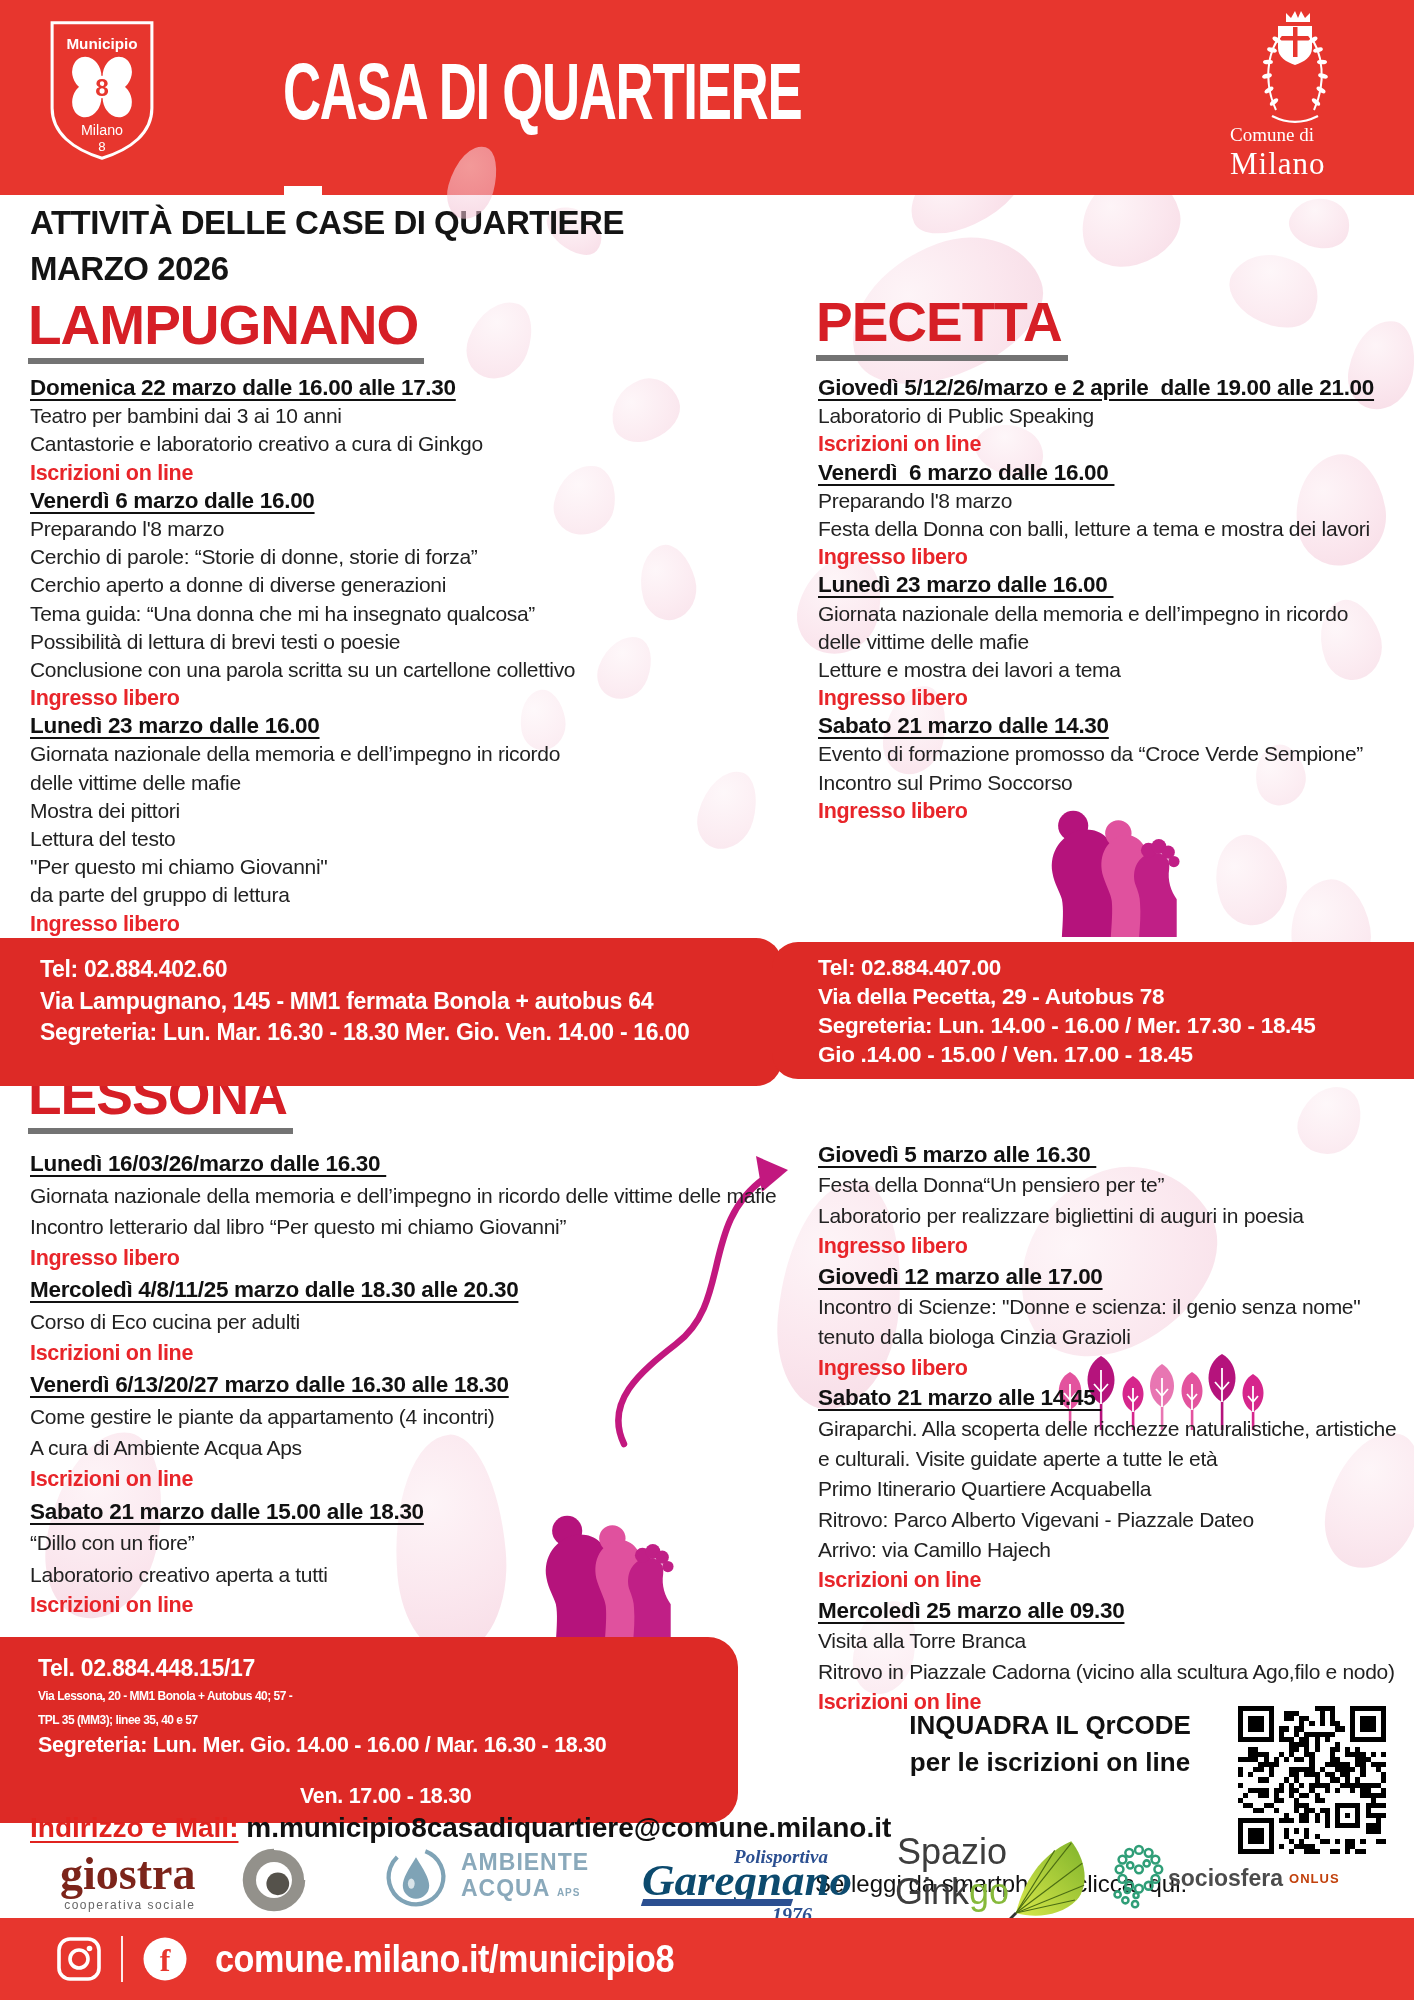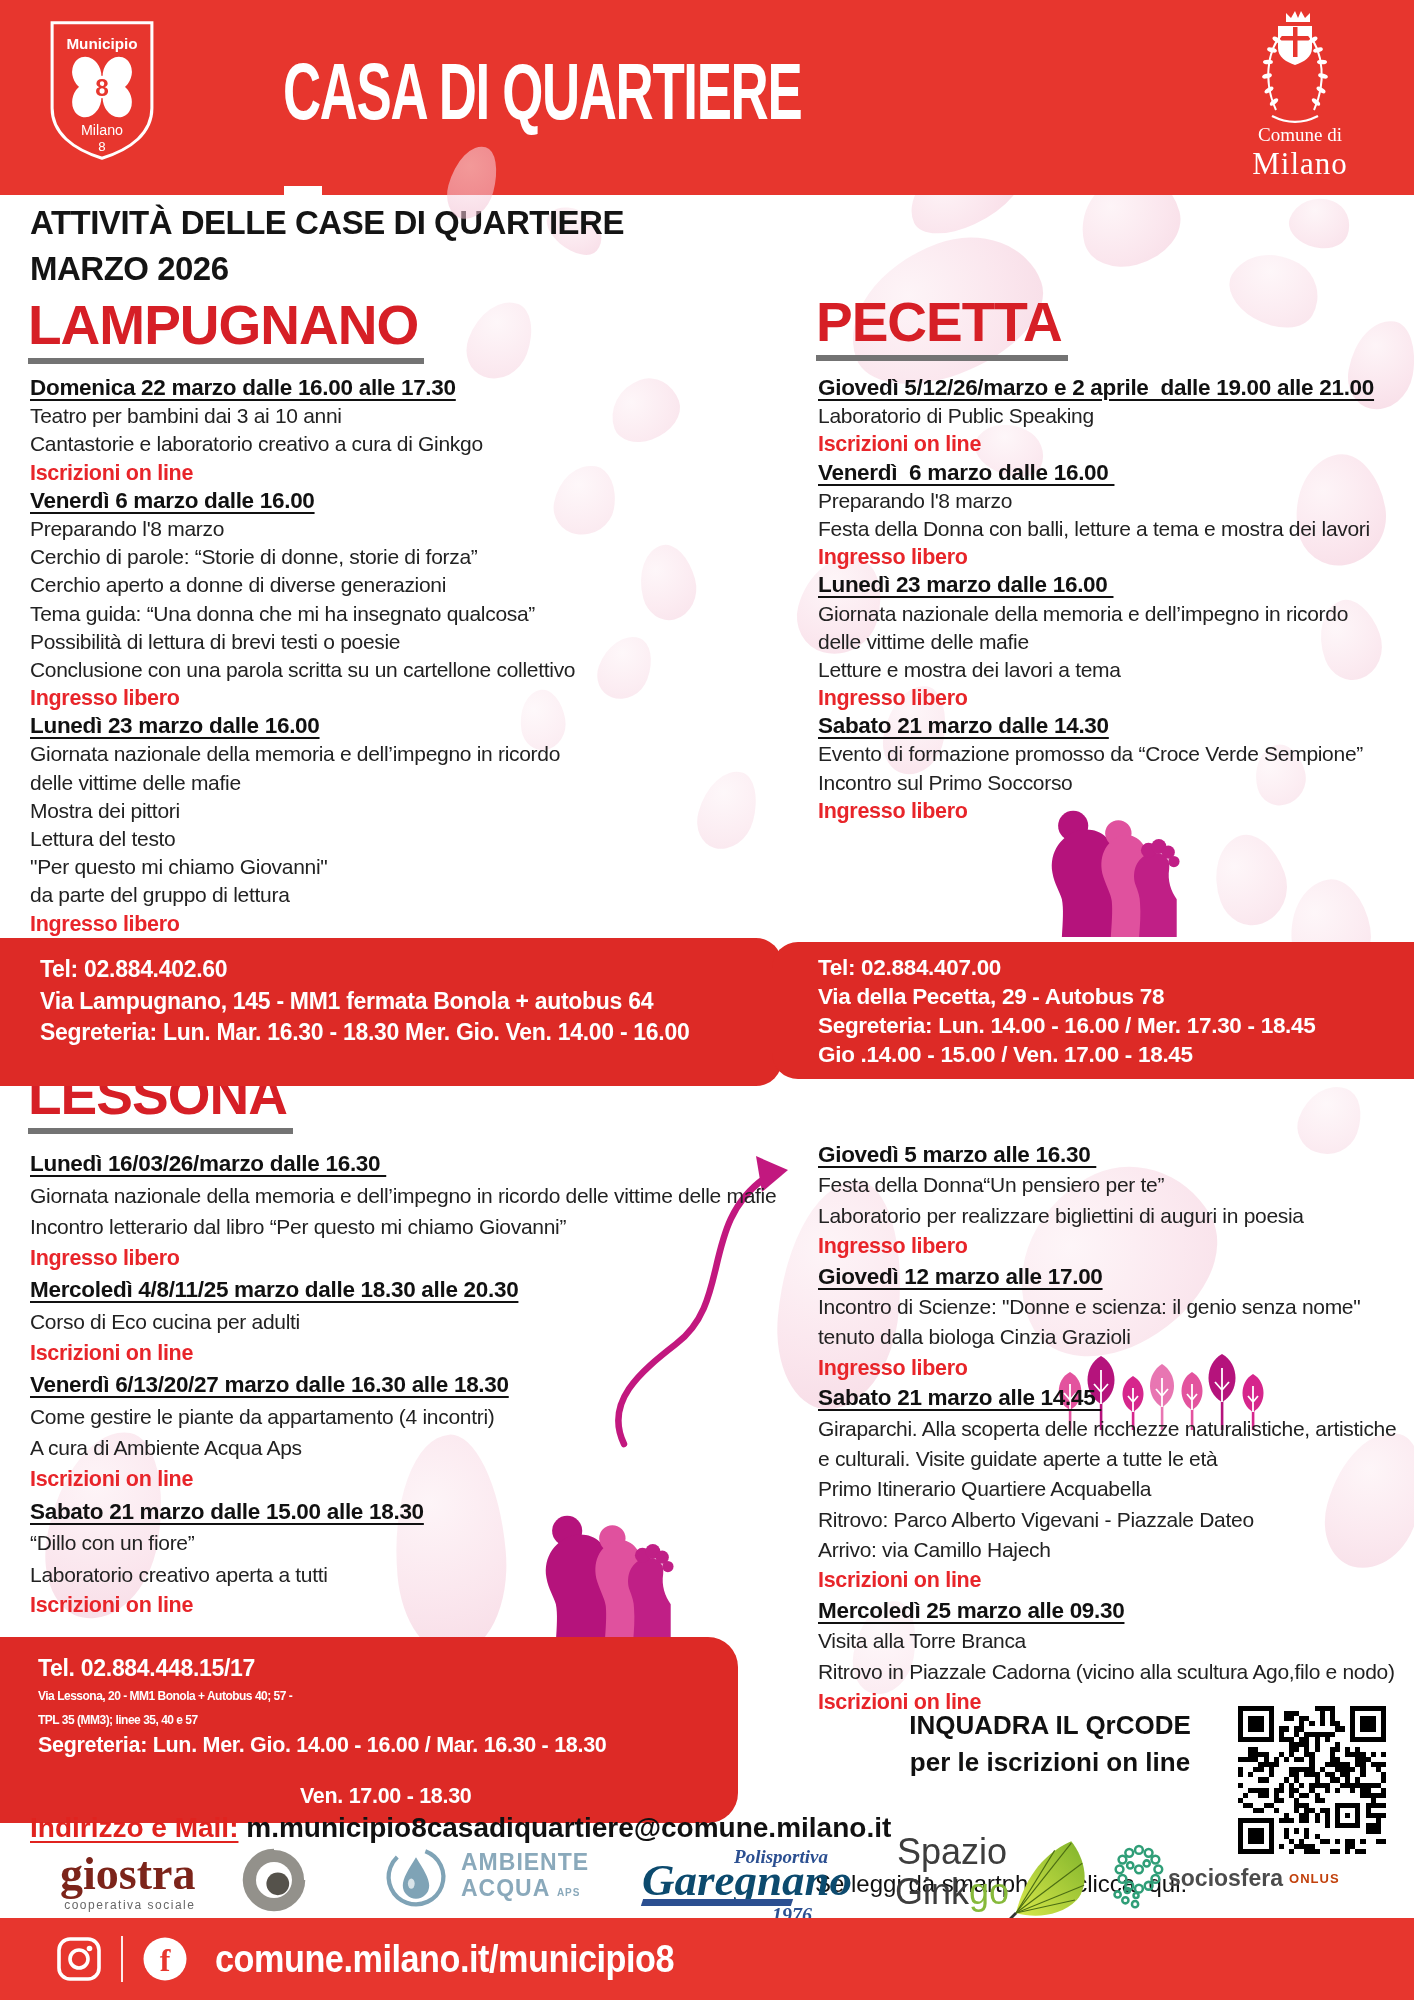--- a/index.html
+++ b/index.html
@@ -4,21 +4,21 @@
 <style>
   html,body{margin:0;padding:0;background:#888;}
   .page{position:relative;width:1414px;height:2000px;background:#fff;overflow:hidden;
         font-family:"Liberation Sans",sans-serif;color:#1e1e1e;}
   
   .band{position:absolute;left:0;top:0;width:1414px;height:195px;background:#e7362e;z-index:6;}
   .casa-title{position:absolute;left:283px;top:46px;color:#fff;font-size:80px;font-weight:800;
       letter-spacing:-2px;white-space:nowrap;transform:scaleX(.66);transform-origin:left top;}
   .band-frag{position:absolute;left:284px;top:186px;width:38px;height:9px;background:#fff;}
   .crest{position:absolute;left:1250px;top:10px;}
-  .comune-txt{position:absolute;left:1230px;top:124px;width:140px;text-align:center;color:#fff;
+  .comune-txt{position:absolute;left:1230px;top:124px;width:140px;color:#fff;
       font-family:"Liberation Serif",serif;z-index:7;}
   .comune-txt .l1{font-size:19px;}
   .comune-txt .l2{font-size:31px;letter-spacing:1px;}
   .shield{position:absolute;left:46px;top:18px;z-index:7;}
   
   .intro{position:absolute;left:30px;top:200px;font-size:33px;font-weight:800;color:#141414;
       line-height:46px;z-index:5;letter-spacing:-0.5px;}
   
   .sec-title{position:absolute;color:#d61f26;font-size:55px;font-weight:800;letter-spacing:-1px;
       border-bottom:6px solid #737373;padding:0 6px 4px 0;z-index:5;line-height:58px;}

